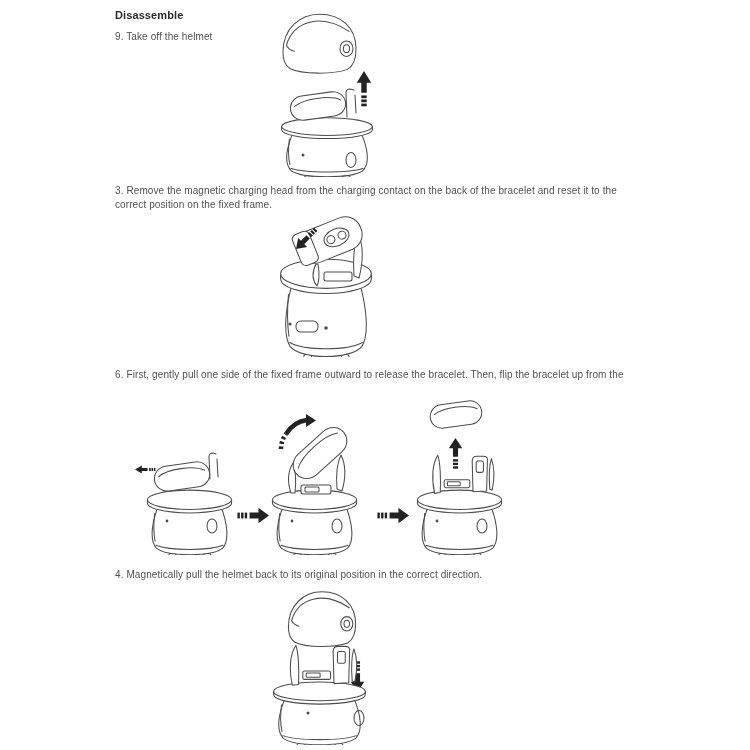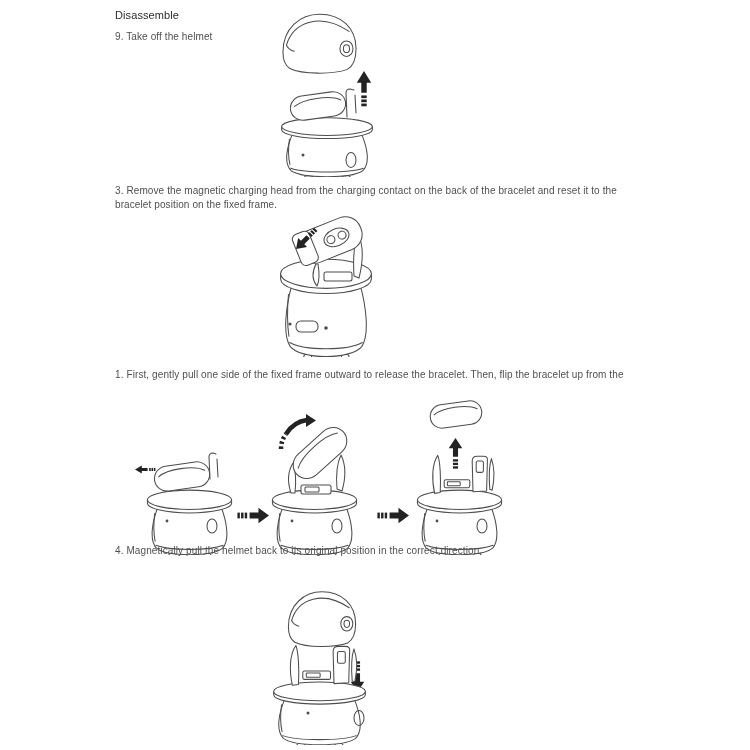--- a/index.html
+++ b/index.html
@@ -3,31 +3,31 @@
 <meta charset="utf-8">
 <style>
   html,body{margin:0;padding:0;}
   body{
     width:750px;height:750px;position:relative;background:#ffffff;
     font-family:"Liberation Sans", sans-serif;overflow:hidden;
   }
   .page{position:absolute;inset:0;background:#ffffff;}
   .title{
     position:absolute;left:115px;top:9px;margin:0;
-    font-size:11px;font-weight:400;color:#2b2b2b;letter-spacing:.1px;
+    font-size:11px;font-weight:700;color:#2b2b2b;letter-spacing:.1px;
   }
   .step{
     position:absolute;left:115px;margin:0;
     font-size:10px;line-height:14px;color:#505050;letter-spacing:.1px;
   }
   .step .line{display:block;white-space:nowrap;}
   #step1{top:30px}
   #step2{top:184px}
   #step3{top:368px}
-  #step4{top:544px}
+  #step4{top:568px}
   .fig{position:absolute;}
   #fig1{left:255px;top:5px;}
   #fig2{left:262px;top:208px;}
   #fig3{left:115px;top:393px;}
   #fig4{left:258px;top:583px;}
   
   .ln{fill:#ffffff;stroke:#4d4d4d;stroke-width:1.05;stroke-linecap:round;stroke-linejoin:round;vector-effect:non-scaling-stroke;}
   .lo{fill:none;stroke:#4d4d4d;stroke-width:1.05;stroke-linecap:round;stroke-linejoin:round;vector-effect:non-scaling-stroke;}
   .dot{fill:#4d4d4d;stroke:none;}
   .ar{fill:#232323;stroke:none;}
@@ -99,21 +99,21 @@
       <path class="lo" d="M92,112 L91,88 Q91,84 95,84 L99,85"></path>
       <path class="lo" d="M101,108 L100,90"></path>
     </g>
     <g>
       <use href="#sym-pill" x="33" y="86" width="60" height="30" transform="rotate(-8 63 101)"></use>
     </g>
   </svg>
 
   <p class="step" id="step2">
     <span class="line">3. Remove the magnetic charging head from the charging contact on the back of the bracelet and reset it to the</span>
-    <span class="line">bracelet position on the fixed frame.</span>
+    <span class="line">correct position on the fixed frame.</span>
   </p>
 
   <svg class="fig" id="fig2" width="176" height="158" viewBox="0 0 176 158">
     <g>
       <use href="#sym-base" x="16" y="45" width="96" height="104"></use>
       <circle class="dot" cx="28" cy="116" r="1.6"></circle>
       <rect class="ln" x="34" y="113" width="22" height="11" rx="5"></rect>
       <circle class="dot" cx="64" cy="120" r="1.8"></circle>
     </g>
     <g>
@@ -127,21 +127,21 @@
       <ellipse class="ln" cx="75" cy="32" rx="13" ry="8.5"></ellipse>
       <circle class="lo" cx="69" cy="32" r="4"></circle>
       <circle class="lo" cx="81" cy="32" r="4"></circle>
     </g>
     <g>
       <use href="#sym-arrow" width="14" height="30" transform="translate(39,46) rotate(225)"></use>
     </g>
   </svg>
 
   <p class="step" id="step3">
-    <span class="line">1. First, gently pull one side of the fixed frame outward to release the bracelet. Then, flip the bracelet up from the</span>
+    <span class="line">6. First, gently pull one side of the fixed frame outward to release the bracelet. Then, flip the bracelet up from the</span>
   </p>
 
   <svg class="fig" id="fig3" width="395" height="172" viewBox="0 0 395 172">
 
     <g>
       <use href="#sym-arrow" width="9" height="22" transform="translate(20,81) rotate(-90)"></use>
     </g>
 
     <g>
       <use href="#sym-base" x="30" y="93" width="89" height="69"></use>

